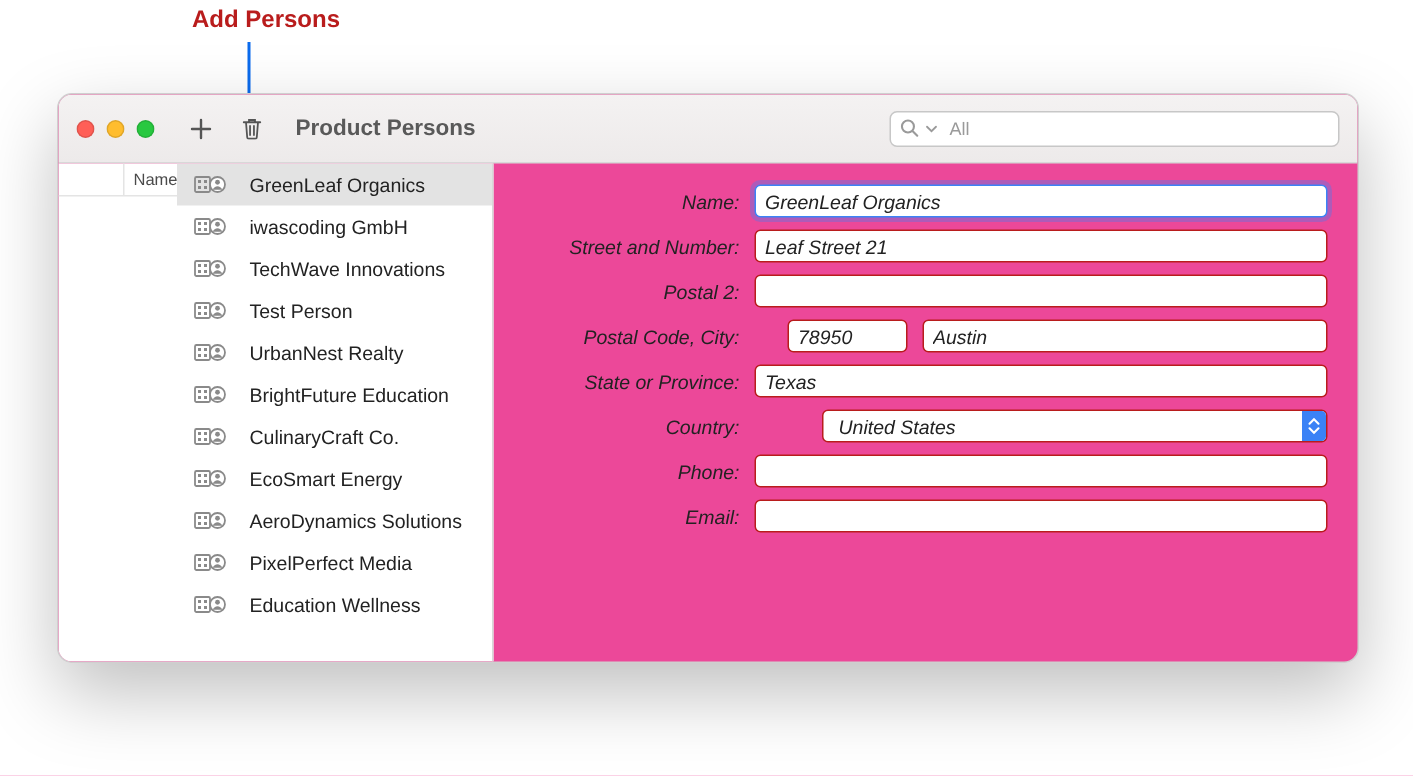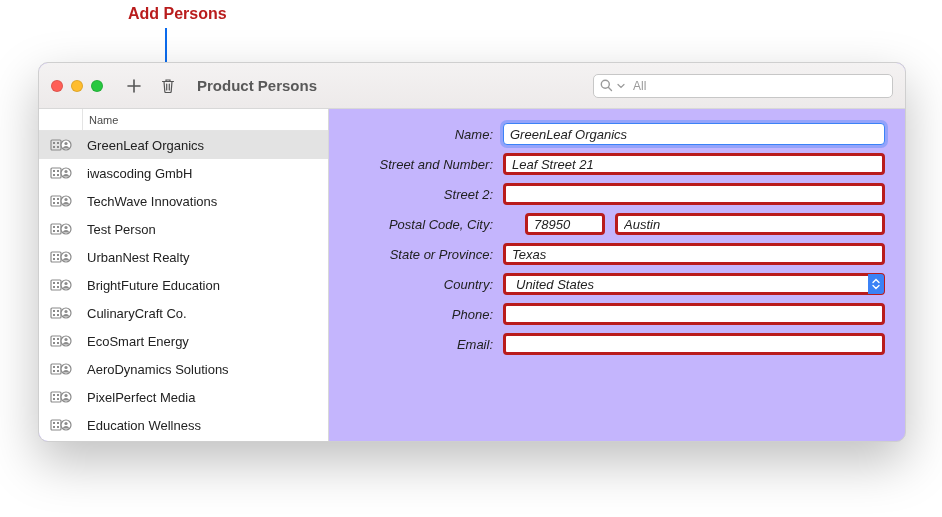--- a/index.html
+++ b/index.html
@@ -3,59 +3,59 @@
 <meta charset="utf-8">
 <style>
   * { box-sizing: border-box; }
   html, body { margin: 0; padding: 0; font-family: -apple-system, "Helvetica Neue", Arial, sans-serif; font-size: 13px; background: #fff; }
   .canvas { position: relative; width: 942px; height: 517px; }
   .annotation { position: absolute; top: 5px; left: 106px; color: #b91c1c; font-weight: 700; font-size: 16px; margin-left: 22px; }
   .annotation-line { position: absolute; top: 28px; left: 165px; width: 2px; height: 45px; background: #0b6bed; }
   .annotation-ring { position: absolute; top: 73px; left: 148px; width: 36px; height: 36px; border: 2px solid #0b6bed; border-radius: 50%; }
   .window {
     position: absolute; top: 62px; left: 38px; width: 868px; height: 380px;
-    background: #c4b5fd; border: 1px solid #cfcfcf; border-radius: 10px;
+    background: #ec4899; border: 1px solid #cfcfcf; border-radius: 10px;
     box-shadow: 0 20px 50px rgba(0,0,0,.25); overflow: hidden;
   }
   .toolbar {
     display: flex; align-items: center; height: 46px; padding: 0 12px;
     background: linear-gradient(#f4f2f2, #edeaea); border-bottom: 1px solid #d8d8d8; gap: 8px;
   }
   .lights { display: flex; gap: 8px; margin-right: 10px; }
   .light { width: 12px; height: 12px; border-radius: 50%; border: 1px solid rgba(0,0,0,.12); }
   .light.red { background: #ff5f57; } .light.yellow { background: #ffbd2e; } .light.green { background: #28c840; }
   .tb-btn { width: 26px; height: 26px; display: flex; align-items: center; justify-content: center; color: #555; border-radius: 5px; }
   .title { margin-left: 8px; font-size: 15px; font-weight: 600; color: #595959; flex: 1; }
   .search {
     display: flex; align-items: center; width: 300px; height: 24px;
     background: #fff; border: 1px solid #c7c7c7; border-radius: 5px; padding: 0 6px; color: #888;
   }
   .search svg { margin-right: 4px; }
   .search .search-text { flex: 1; font-size: 12px; color: #9a9a9a; }
   .body { display: flex; height: calc(100% - 46px); }
-  .sidebar { width: 290px; background: #fff; border-right: 1px solid #d8d8d8; display: flex; flex-direction: column; }
+  .sidebar { width: 290px; background: #fff; border-right: 1px solid #d8d8d8; display: flex; flex-direction: row; }
   .col-headers { display: flex; height: 22px; border-bottom: 1px solid #e4e4e4; font-size: 11px; color: #4a4a4a; }
   .col-headers .col-a { width: 44px; border-right: 1px solid #e4e4e4; }
   .col-headers .col-b { flex: 1; padding-left: 6px; display: flex; align-items: center; }
   .list { flex: 1; overflow: auto; }
   .row { display: flex; align-items: center; height: 28px; }
   .row.selected { background: #e3e3e3; }
   .row .cell-a { width: 44px; display: flex; align-items: center; justify-content: center; }
   .row .cell-b { flex: 1; padding-left: 4px; white-space: nowrap; overflow: hidden; text-overflow: ellipsis; font-size: 13px; color: #222; }
   .form { flex: 1; padding: 14px 20px 0 20px; }
   .field { display: flex; align-items: center; margin-bottom: 8px; font-style: italic; }
   .field-label { width: 144px; text-align: right; margin-right: 10px; color: #222; }
   .field-input {
-    flex: 1; height: 22px; background: #fff; border: 3px solid #b91c1c; border-radius: 4px;
+    flex: 1; height: 22px; background: #fff; border: 1px solid #b91c1c; border-radius: 4px;
     padding: 2px 6px; font: inherit; font-size: 13px; color: #222; outline: none;
   }
   .field-input.focused { border: 1px solid #3b82f6; box-shadow: 0 0 0 3px rgba(59,130,246,.35); }
   .city-group { display: flex; gap: 10px; flex: 1; padding-left: 22px; }
   .city-group .postal { width: 80px; flex: none; }
-  .select-wrap { position: relative; flex: 1; display: flex; }
+  .select-wrap { position: relative; flex: 1; display: flex; margin-left: 45px; }
   .select-knob {
     position: absolute; right: 1px; top: 1px; bottom: 1px; width: 16px;
     background: #3b82f6; border-radius: 0 3px 3px 0; display: flex; flex-direction: column;
     align-items: center; justify-content: center; gap: 0px;
   }
   .select-knob svg { display: block; }
   .person-icon-svg { width: 22px; height: 16px; }
 </style>
 </head>
 <body>
@@ -273,21 +273,21 @@
       <div class="form">
         <div class="field">
           <div class="field-label">Name:</div>
           <input class="field-input focused" value="GreenLeaf Organics" style="">
         </div>
         <div class="field">
           <div class="field-label">Street and Number:</div>
           <input class="field-input" value="Leaf Street 21" style="">
         </div>
         <div class="field">
-          <div class="field-label">Street 2:</div>
+          <div class="field-label">Postal 2:</div>
           <input class="field-input" value="" style="">
         </div>
         <div class="field">
           <div class="field-label">Postal Code, City:</div>
           <div class="city-group">
             <input class="field-input postal" value="78950" style="">
             <input class="field-input" value="Austin" style="">
           </div>
         </div>
         <div class="field">

